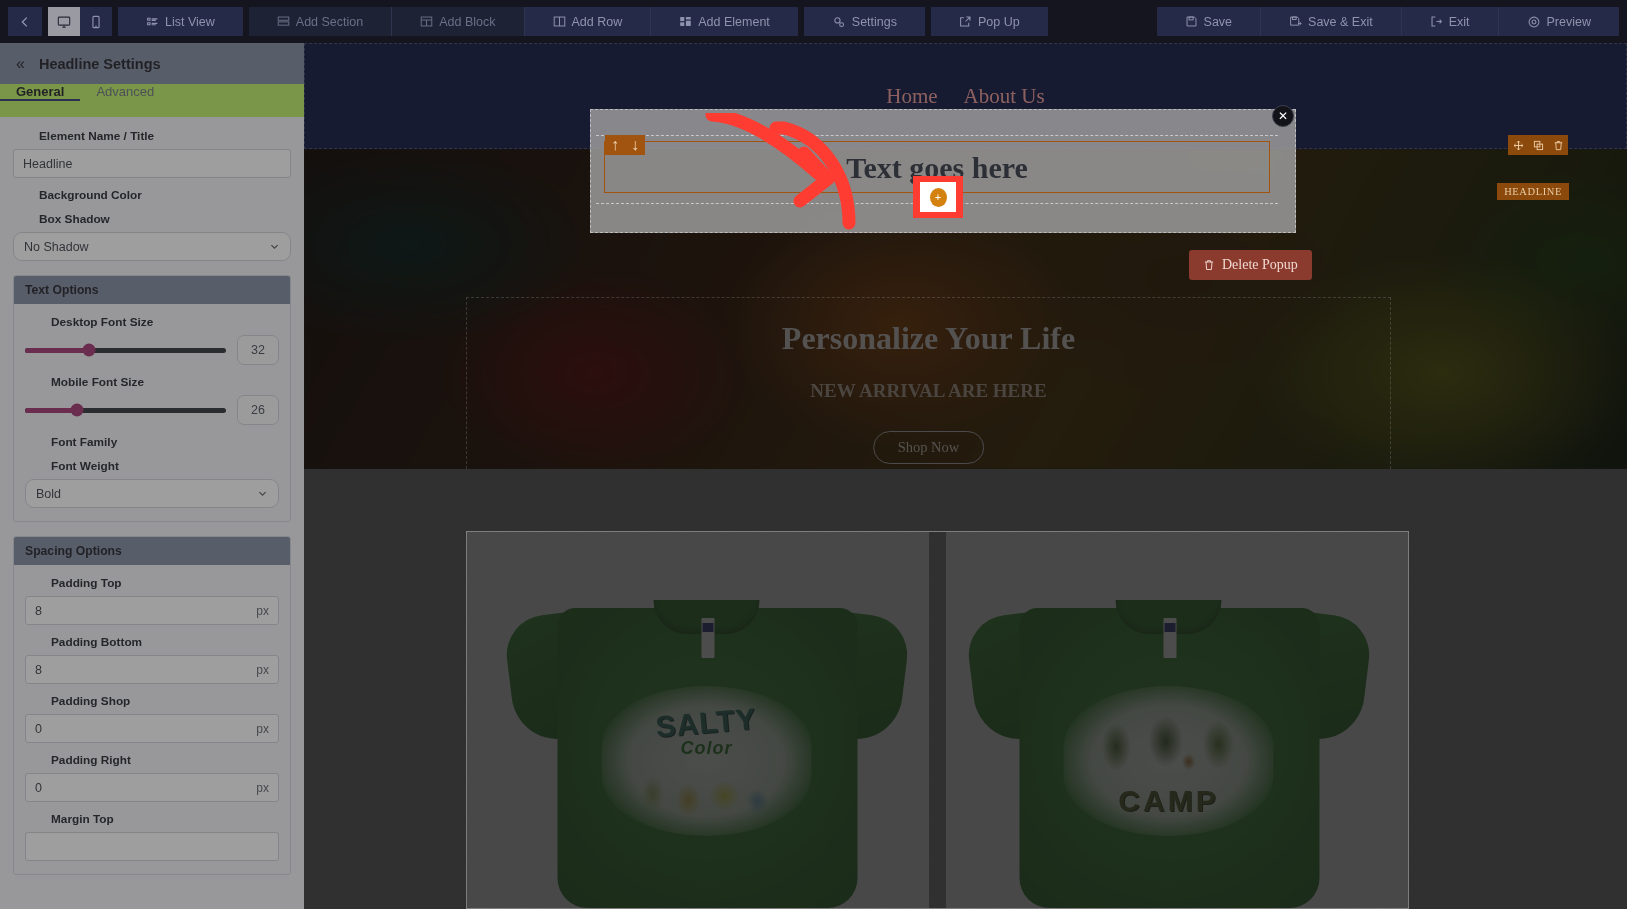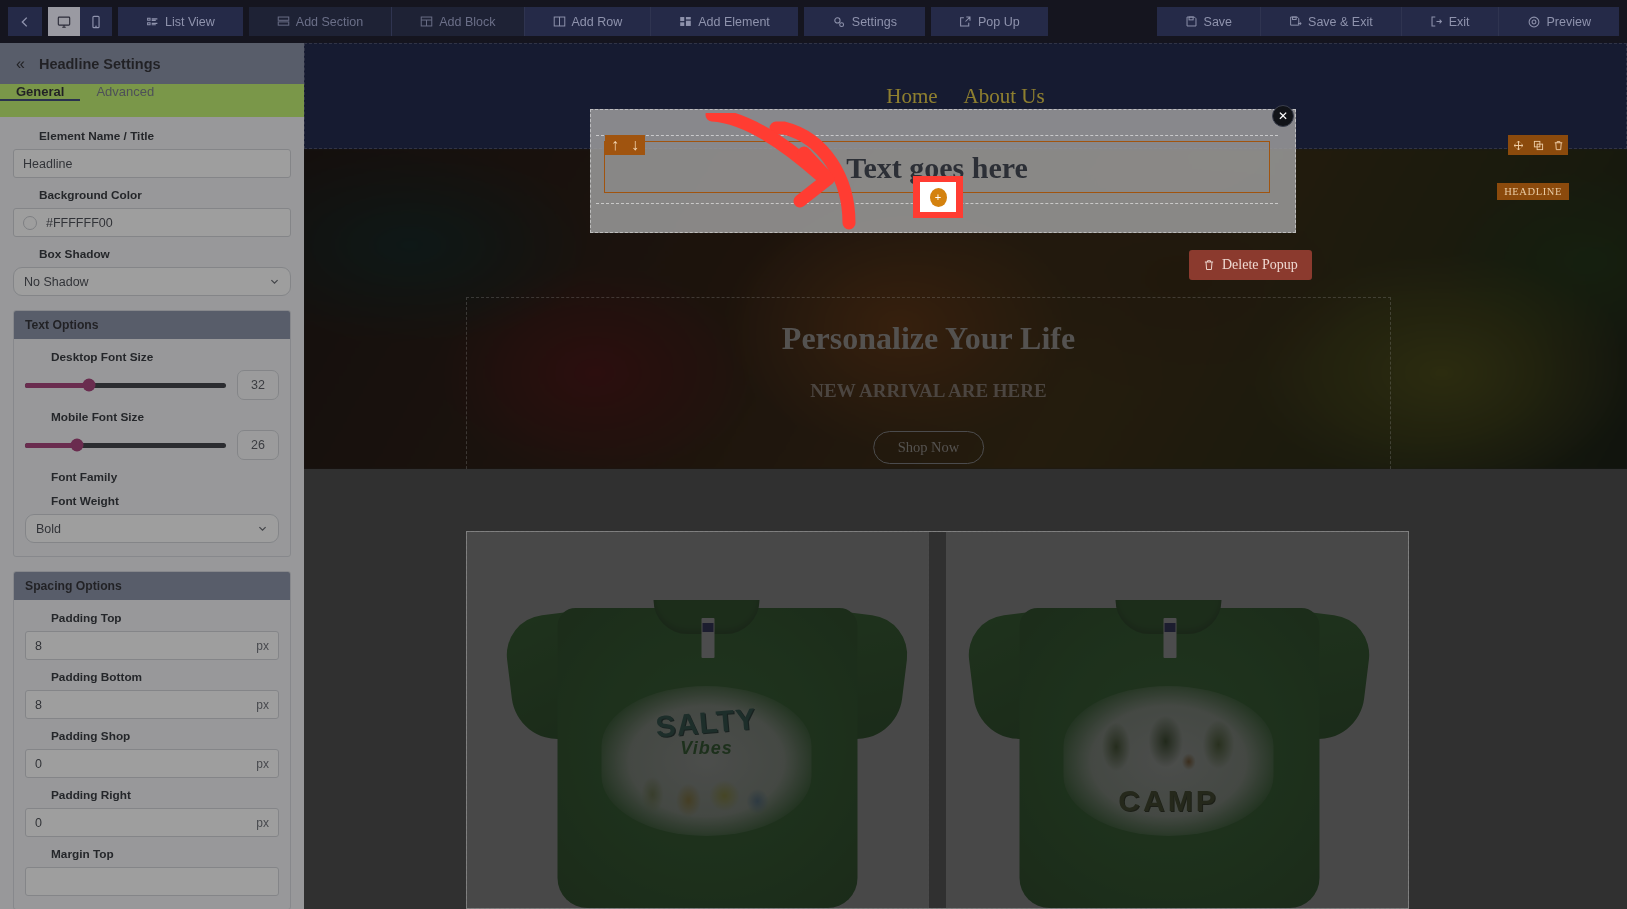--- a/index.html
+++ b/index.html
@@ -204,21 +204,21 @@
     width: 1323px; height: 106px;
     background: #18214b;
     border: 1px dashed rgba(255,255,255,0.22);
   }
   #site-nav {
     position: absolute; left: 0; top: 40px;
     width: 100%;
     display: flex; justify-content: center; gap: 26px;
     font-family: "Liberation Serif", serif;
     font-size: 21px;
-    color: #fde047;
+    color: #fca5a5;
   }
   #site-nav span { cursor: pointer; }
 
   
   #hero {
     position: absolute; top: 106px; left: 0;
     width: 1323px; height: 320px;
     overflow: hidden;
   }
   #hero-img {
@@ -639,24 +639,20 @@
     <div class="sb-tab active">General</div>
     <div class="sb-tab">Advanced</div>
   </div>
 
   <div id="sb-body">
 
     <div class="fld-label">Element Name / Title</div>
     <div class="txt-input">Headline</div>
 
     <div class="fld-label">Background Color</div>
-    <div class="color-input">
-      <span class="swatch"></span>
-      <span>#FFFFFF00</span>
-    </div>
 
     <div class="fld-label">Box Shadow</div>
     <div class="select-input">
       <span>No Shadow</span>
       <span class="caret">
         <svg width="11" height="11" viewBox="0 0 16 16" fill="none" stroke="currentColor" stroke-width="1.8">
             <path d="M3.5 6 8 10.5 12.5 6"></path>
           </svg>
       </span>
     </div>
@@ -761,21 +757,21 @@
   <div id="products">
     <div class="prod-card" id="prod-0">
       <div class="tee">
         <div class="tee-sleeve-l"></div>
         <div class="tee-sleeve-r"></div>
         <div class="tee-body"></div>
         <div class="tee-collar"></div>
         <div class="tee-tag"></div>
         <div class="tee-print">
           <div class="print-word p1-a">SALTY</div>
-          <div class="print-word p1-b">Vibes</div>
+          <div class="print-word p1-b">Color</div>
           <div class="p1-art"></div>
         </div>
       </div>
       <div class="prod-shade"></div>
     </div>
 
     <div class="prod-card" id="prod-1">
       <div class="tee">
         <div class="tee-sleeve-l"></div>
         <div class="tee-sleeve-r"></div>

